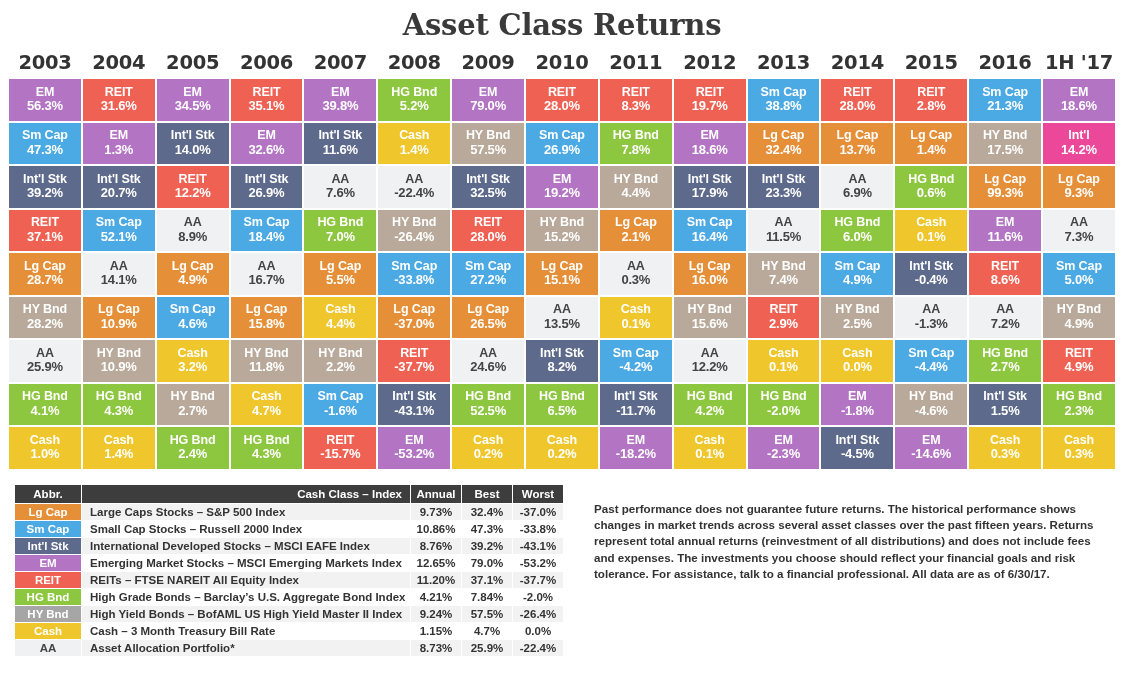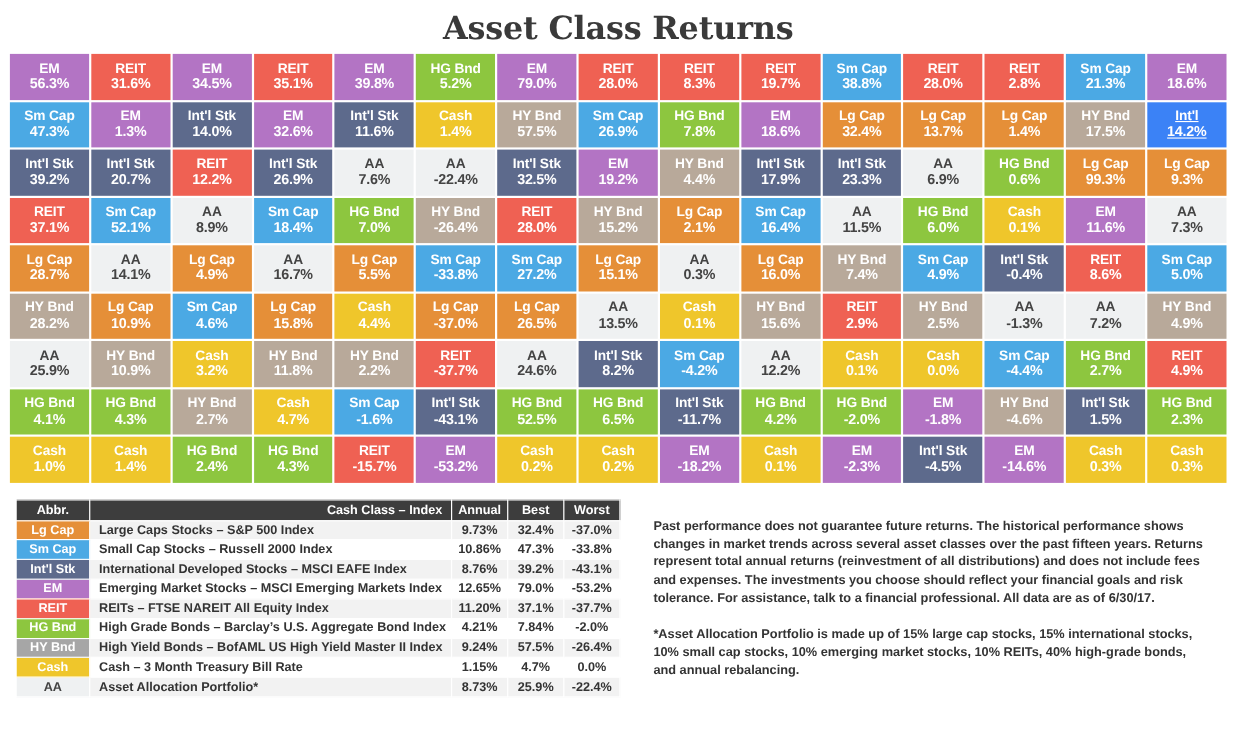--- a/index.html
+++ b/index.html
@@ -92,20 +92,37 @@
     padding-top:1px;
   }
   #notes p{margin:16px;}
 </style>
 </head>
 <body>
 
 <div id="page-title">Asset Class Returns</div>
 
 <div id="matrix">
+  <div class="yr-row" id="year-row">
+      <div class="yr">2003</div>
+      <div class="yr">2004</div>
+      <div class="yr">2005</div>
+      <div class="yr">2006</div>
+      <div class="yr">2007</div>
+      <div class="yr">2008</div>
+      <div class="yr">2009</div>
+      <div class="yr">2010</div>
+      <div class="yr">2011</div>
+      <div class="yr">2012</div>
+      <div class="yr">2013</div>
+      <div class="yr">2014</div>
+      <div class="yr">2015</div>
+      <div class="yr">2016</div>
+      <div class="yr">1H '17</div>
+    </div>
   <div class="grid-body" id="grid-body">
       <div class="col">
         <div class="cell" style="background: rgb(179, 116, 196);">
           <span class="nm">EM</span>
           <span class="vl">56.3%</span>
         </div>
         <div class="cell" style="background: rgb(75, 169, 228);">
           <span class="nm">Sm Cap</span>
           <span class="vl">47.3%</span>
         </div>
@@ -630,21 +647,21 @@
         <div class="cell" style="background: rgb(239, 198, 43);">
           <span class="nm">Cash</span>
           <span class="vl">0.3%</span>
         </div>
       </div>
       <div class="col">
         <div class="cell" style="background: rgb(179, 116, 196);">
           <span class="nm">EM</span>
           <span class="vl">18.6%</span>
         </div>
-        <div class="cell" style="background: #3b82f6; text-decoration: underline;">
+        <div class="cell" style="background: #ec4899;">
           <span class="nm">Int'l</span>
           <span class="vl">14.2%</span>
         </div>
         <div class="cell" style="background: rgb(229, 143, 56);">
           <span class="nm">Lg Cap</span>
           <span class="vl">9.3%</span>
         </div>
         <div class="cell aa" style="background: rgb(239, 241, 242);">
           <span class="nm">AA</span>
           <span class="vl">7.3%</span>
@@ -745,15 +762,14 @@
           <td class="sw aa" style="background: rgb(239, 241, 242);">AA</td>
           <td class="desc">Asset Allocation Portfolio*</td>
           <td class="num">8.73%</td>
           <td class="num">25.9%</td>
           <td class="num">-22.4%</td>
         </tr>
       </tbody>
   </table>
   <div id="notes">
     <p>Past performance does not guarantee future returns. The historical performance shows changes in market trends across several asset classes over the past fifteen years. Returns represent total annual returns (reinvestment of all distributions) and does not include fees and expenses. The investments you choose should reflect your financial goals and risk tolerance. For assistance, talk to a financial professional. All data are as of 6/30/17.</p>
-    <p>*Asset Allocation Portfolio is made up of 15% large cap stocks, 15% international stocks, 10% small cap stocks, 10% emerging market stocks, 10% REITs, 40% high-grade bonds, and annual rebalancing.</p>
   </div>
 </div>
 
 </body></html>

